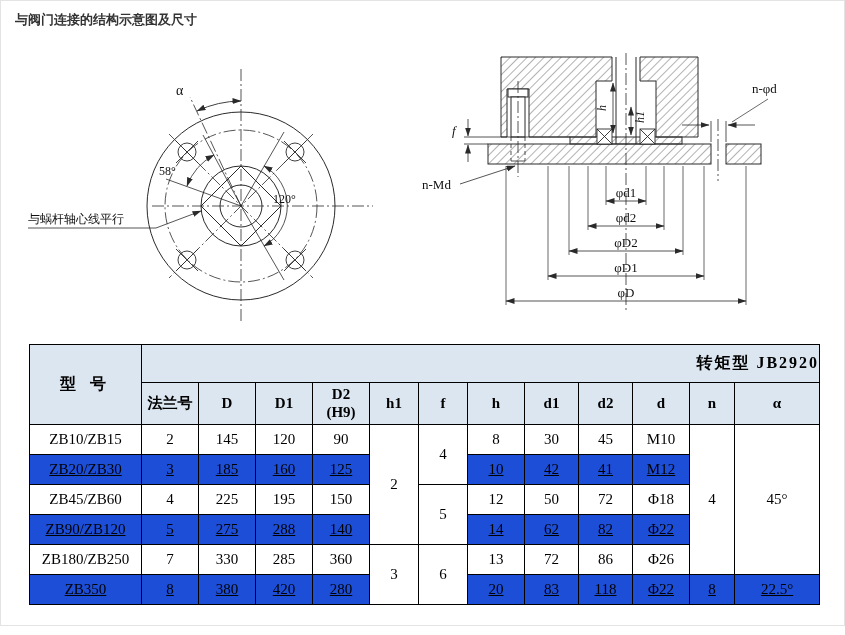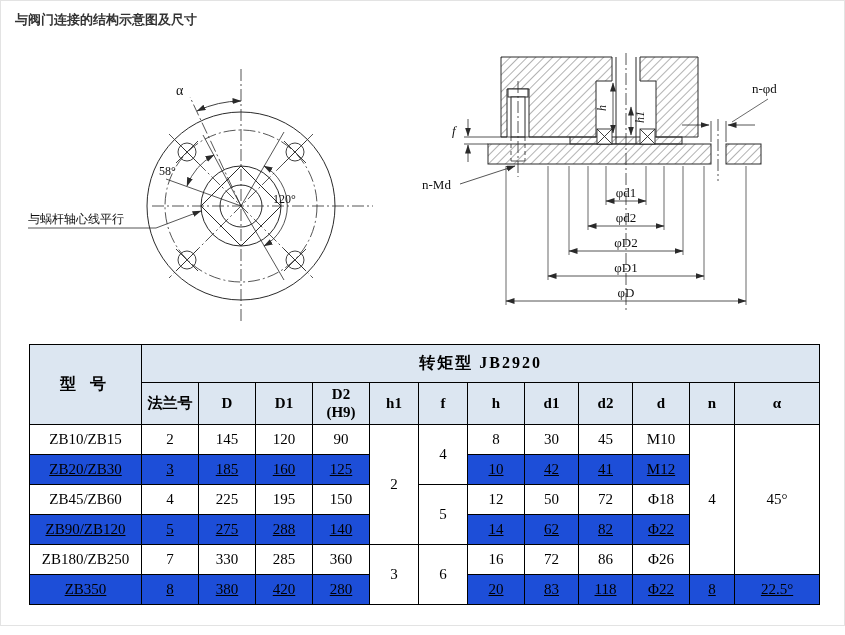--- a/index.html
+++ b/index.html
@@ -5,21 +5,21 @@
   * { box-sizing: border-box; }
   body { margin:0; background:#fff; }
   .page { position:relative; width:845px; height:626px; background:#fff; border:1px solid #e3e3e3; font-family:"Liberation Sans",sans-serif; overflow:hidden;padding-left:48px; }
   .title { position:absolute; left:14px; top:10px; font-size:13px; font-weight:bold; color:#333; }
   svg.drawing { position:absolute; }
   svg.left  { left:25px;  top:50px; width:400px; height:290px; }
   svg.right { left:415px; top:48px; width:415px; height:295px; }
   table.dims { position:absolute; left:28px; top:343px; width:790px; border-collapse:collapse; table-layout:fixed; font-family:"Liberation Serif",serif; color:#000; }
   .dims th, .dims td { border:1px solid #000; text-align:center; vertical-align:middle; padding:0; }
   .dims th { background:#dce6f1; font-weight:bold; font-size:15px; white-space:pre-line; line-height:1.15; }
-  .dims th.group-h { font-size:16px; height:38px; letter-spacing:2px; }
+  .dims th.group-h { font-size:16px; height:38px; letter-spacing:2px;text-align:right; }
   .dims th.model-h { font-size:16px; letter-spacing:5px; }
   .dims thead tr.cols th { height:42px; }
   .dims td { font-size:15px; height:30px; background:#fff; }
   .dims tr.gray td { background:#1d4ed8;text-decoration:underline; }
   .dims td.merge { background:#fff; }
   svg text { font-family:"Liberation Serif",serif; fill:#111; }
 </style>
 </head>
 <body>
 
@@ -275,21 +275,21 @@
         <td>Φ22</td>
       </tr>
       <tr>
         <td>ZB180/ZB250</td>
         <td>7</td>
         <td>330</td>
         <td>285</td>
         <td>360</td>
         <td class="merge" rowspan="2">3</td>
         <td class="merge" rowspan="2">6</td>
-        <td>16</td>
+        <td>13</td>
         <td>72</td>
         <td>86</td>
         <td>Φ26</td>
       </tr>
       <tr class="gray">
         <td>ZB350</td>
         <td>8</td>
         <td>380</td>
         <td>420</td>
         <td>280</td>

